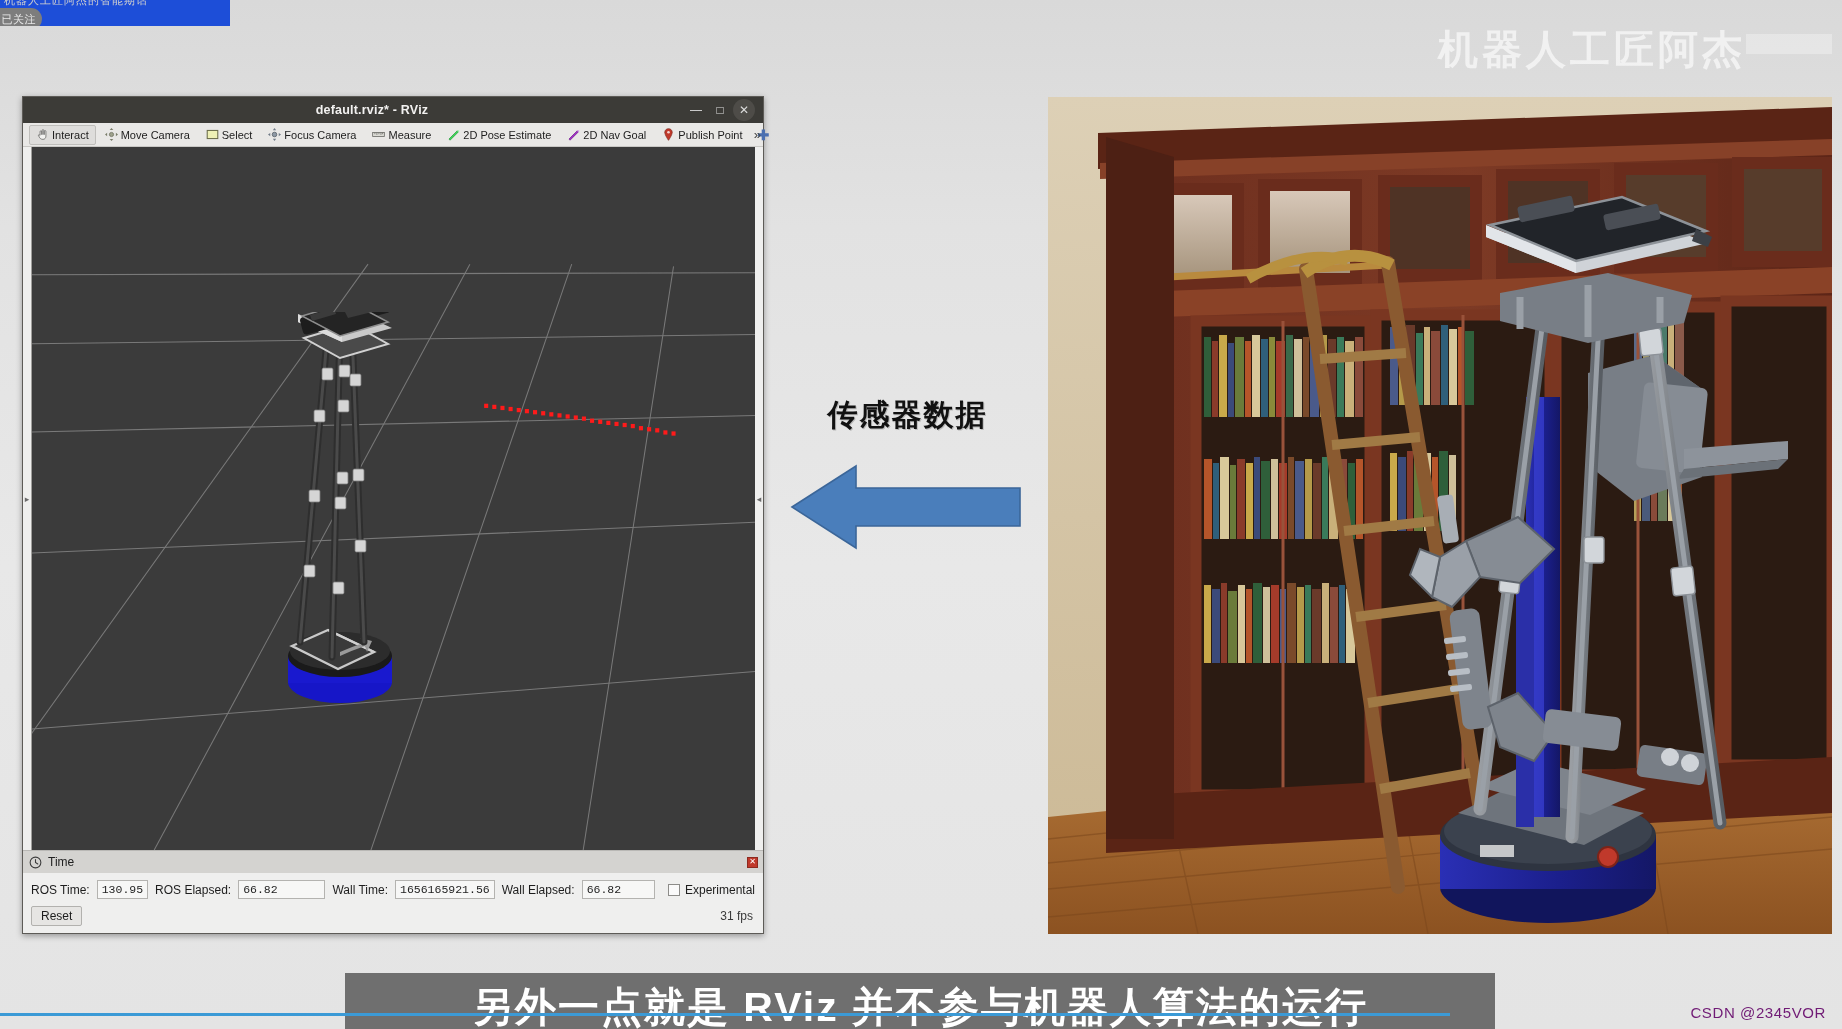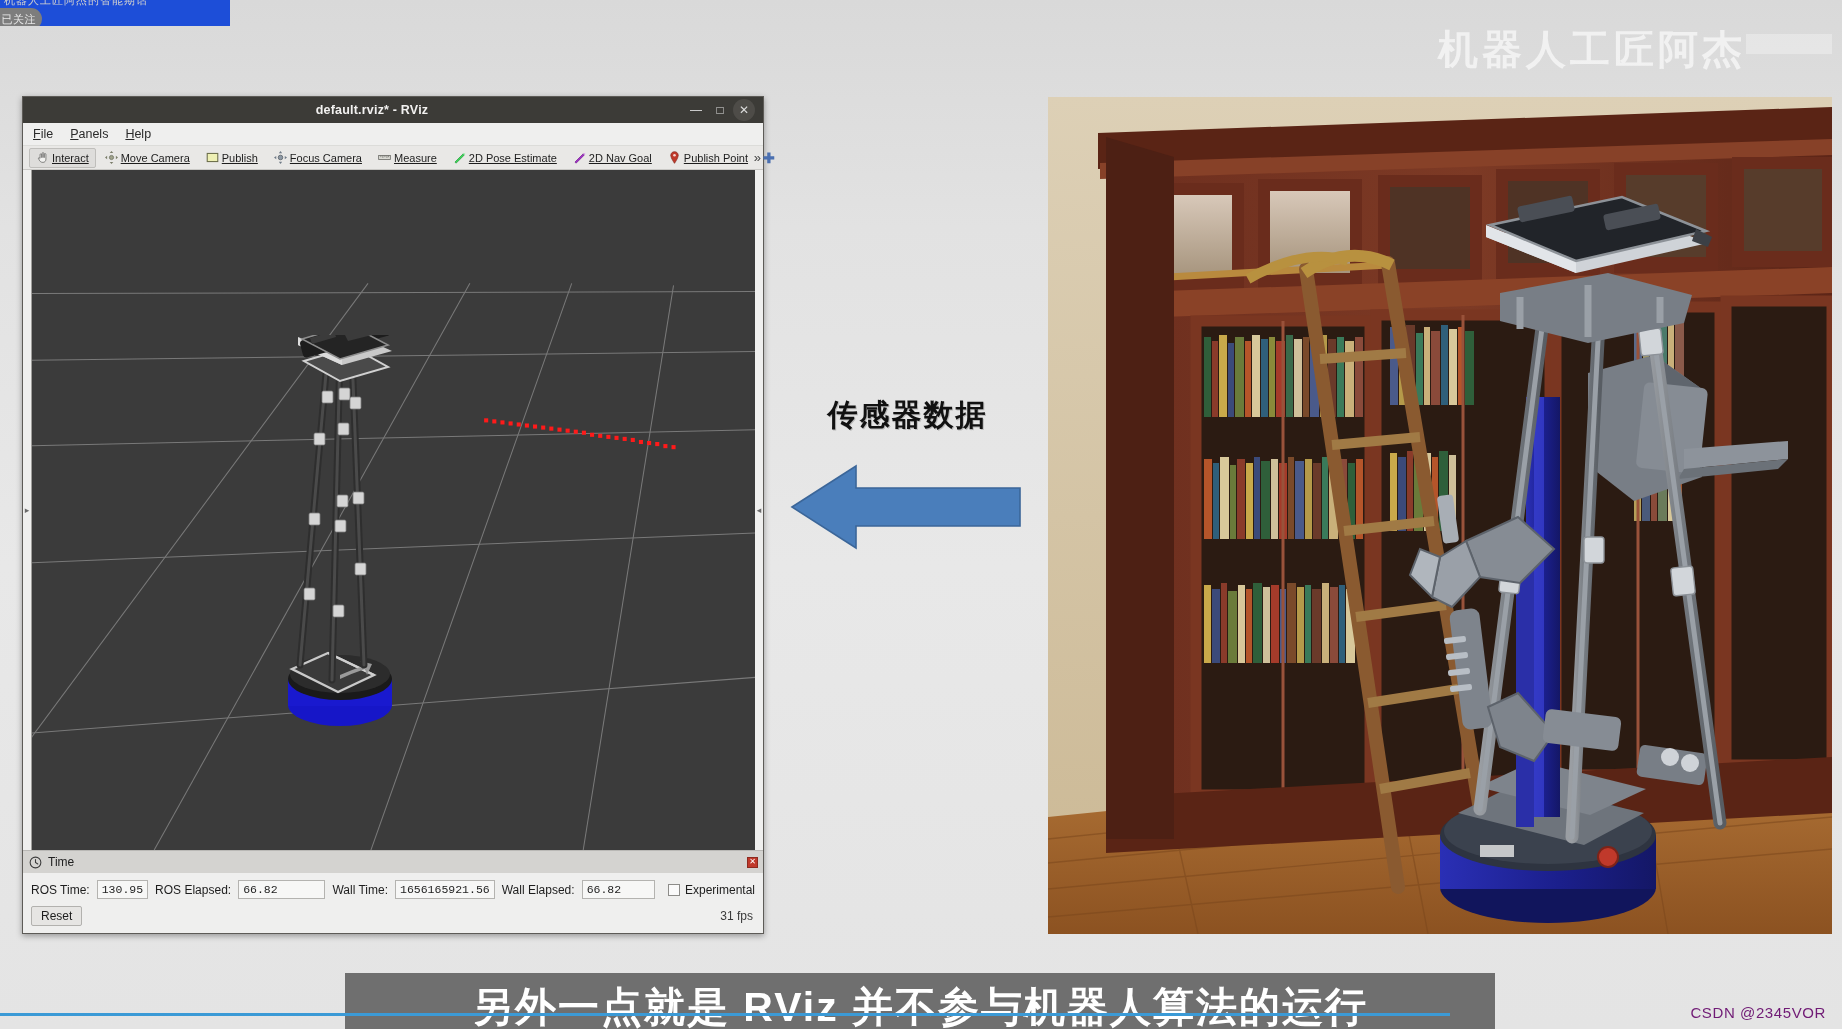--- a/index.html
+++ b/index.html
@@ -72,21 +72,21 @@
   #rviz-toolbar {
     height:24px; background:#e9e8e6; display:flex; align-items:center;
     gap:2px; padding:0 2px; flex:0 0 auto; border-bottom:1px solid #c9c8c5;
     position:relative;
   }
   #toolbar-grip { width:7px; height:16px; margin-right:2px;
     background:repeating-linear-gradient(90deg,#b5b4b1 0 1px,transparent 1px 3px); }
   .tbtn {
     display:flex; align-items:center; gap:3px; height:20px;
     padding:0 6px; font-size:11px; color:#1d1d1d; white-space:nowrap;
-    border:1px solid transparent; border-radius:2px;text-decoration:underline;
+    border:1px solid transparent; border-radius:2px;
   }
   .tbtn.active { background:#dedddb; border-color:#bfbebb; }
   .tb-ico { width:13px; height:13px; display:block; flex:0 0 auto; }
   #tb-overflow { position:absolute; right:2px; font-size:13px; color:#444; }
   #tb-plus { color:#4a6fb0; font-size:14px; font-weight:700; margin-left:6px; }
 
   #rviz-viewport-wrap { flex:1; display:flex; position:relative; min-height:0; }
   #rviz-viewport {
     flex:1; background:#3b3b3b; position:relative; overflow:hidden;
     border-left:1px solid #9f9e9b;
@@ -183,25 +183,20 @@
 
 <div id="rviz-window">
 
   <div id="rviz-titlebar">
     <div id="rviz-title-text">default.rviz* - RViz</div>
     <div class="win-btn">—</div>
     <div class="win-btn">□</div>
     <div class="win-btn" id="win-close">✕</div>
   </div>
 
-  <div id="rviz-menubar">
-    <div class="menu-item"><span class="mn">F</span><span>ile</span></div>
-    <div class="menu-item"><span class="mn">P</span><span>anels</span></div>
-    <div class="menu-item"><span class="mn">H</span><span>elp</span></div>
-  </div>
 
   <div id="rviz-toolbar">
     <div id="toolbar-grip"></div>
 
     <div class="tbtn active">
       <svg class="tb-ico" viewBox="0 0 16 16">
         <path d="M5 9V4.5a1 1 0 0 1 2 0V8h.6V3a1 1 0 0 1 2 0v5h.6V4.2a1 1 0 0 1 2 0V10c0 2.2-1.3 4-3.6 4C6 14 4.6 12.6 4 11L3 9.2c-.3-.6.5-1.2 1-.7z" fill="#f2f2f0" stroke="#4a4a48" stroke-width="0.8"></path>
       </svg>
       <span>Interact</span>
     </div>
@@ -216,21 +211,21 @@
           </g>
         <circle cx="8" cy="8" r="2.6" fill="#9fa28c" stroke="#5e614f" stroke-width="0.8"></circle>
       </svg>
       <span>Move Camera</span>
     </div>
 
     <div class="tbtn">
       <svg class="tb-ico" viewBox="0 0 16 16">
         <rect x="1.5" y="3" width="13" height="10" fill="#eef0b4" stroke="#6b6d4a" stroke-width="1.3"></rect>
       </svg>
-      <span>Publish</span>
+      <span>Select</span>
     </div>
 
     <div class="tbtn">
       <svg class="tb-ico" viewBox="0 0 16 16">
         <g fill="#6f7a86">
             <path d="M8 0l2 2.8H6z"></path>
             <path d="M8 16l-2-2.8h4z"></path>
             <path d="M0 8l2.8-2v4z"></path>
             <path d="M16 8l-2.8 2v-4z"></path>
           </g>

